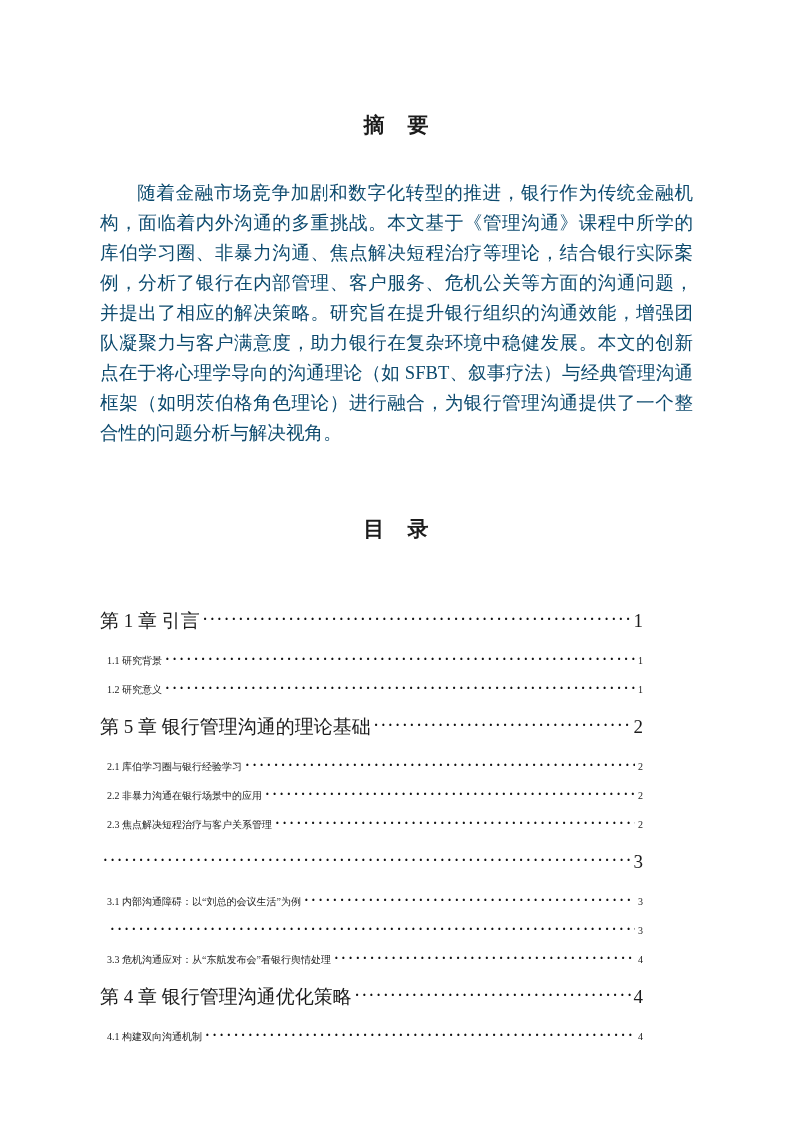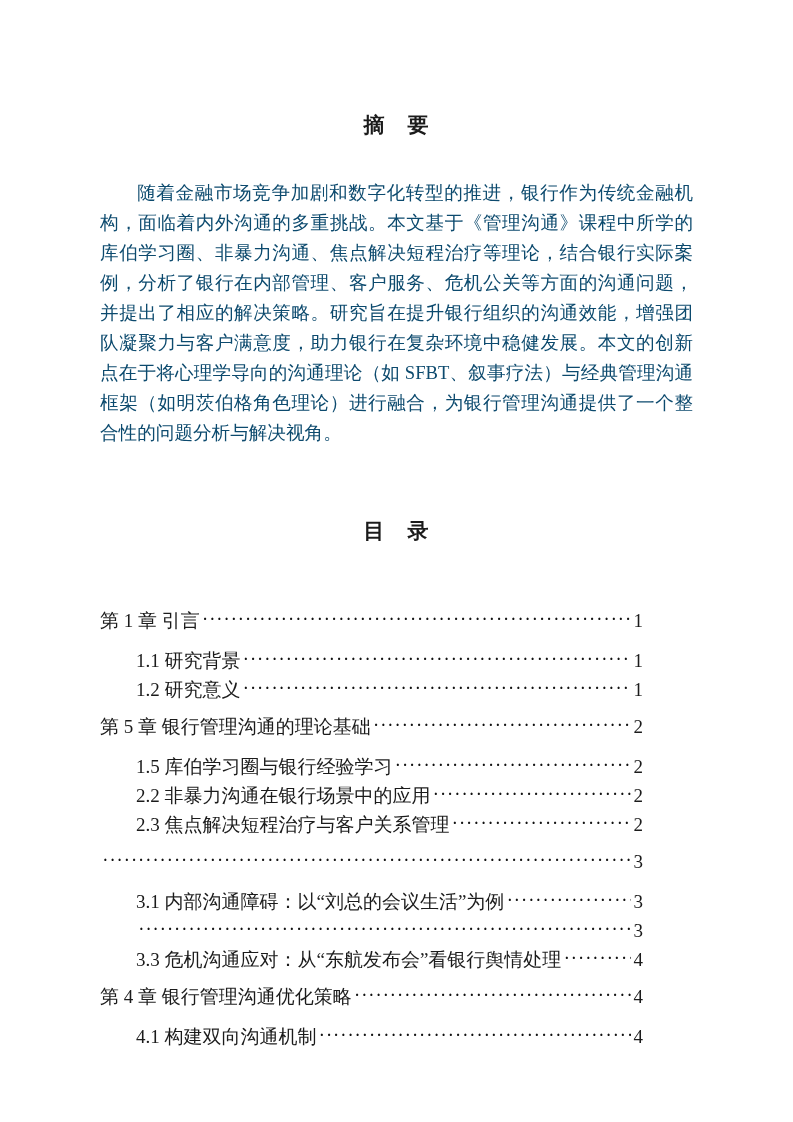--- a/index.html
+++ b/index.html
@@ -35,40 +35,41 @@
   .abstract-paragraph {
     margin-top: 40px;
     font-size: 18.6px;
     line-height: 30px;
     text-align: justify;
     text-indent: 2em;
     color: #0c4a6e;
   }
   .toc-heading {
     margin-top: 70px;
+    font-family: Liberation Mono, monospace;
   }
   .toc-list {
     margin-top: 62px;
     width: 543px;
   }
   .toc-row {
     display: flex;
     align-items: flex-start;
     cursor: pointer;
   }
   .toc-row.level-1 {
     font-size: 19px;
     line-height: 30px;
     margin-top: 8px;
     margin-bottom: 10px;
   }
   .toc-row.level-2 {
-    font-size: 19px;
+    font-size: 10px;
     line-height: 29px;
-    margin-left: 36px;
+    margin-left: 7px;
     font-family: Liberation Serif, serif;
   }
   .toc-label {
     white-space: nowrap;
     flex: 0 0 auto;
   }
   .toc-leader {
     flex: 1 1 auto;
     overflow: hidden;
     white-space: nowrap;
@@ -123,21 +124,21 @@
     <span class="toc-pagenum">1</span>
   </div>
 
   <div class="toc-row level-1">
     <span class="toc-label">第 5 章 银行管理沟通的理论基础</span>
     <span class="toc-leader"></span>
     <span class="toc-pagenum">2</span>
   </div>
 
   <div class="toc-row level-2">
-    <span class="toc-label">1.5 库伯学习圈与银行经验学习</span>
+    <span class="toc-label">2.1 库伯学习圈与银行经验学习</span>
     <span class="toc-leader"></span>
     <span class="toc-pagenum">2</span>
   </div>
 
   <div class="toc-row level-2">
     <span class="toc-label">2.2 非暴力沟通在银行场景中的应用</span>
     <span class="toc-leader"></span>
     <span class="toc-pagenum">2</span>
   </div>
 

